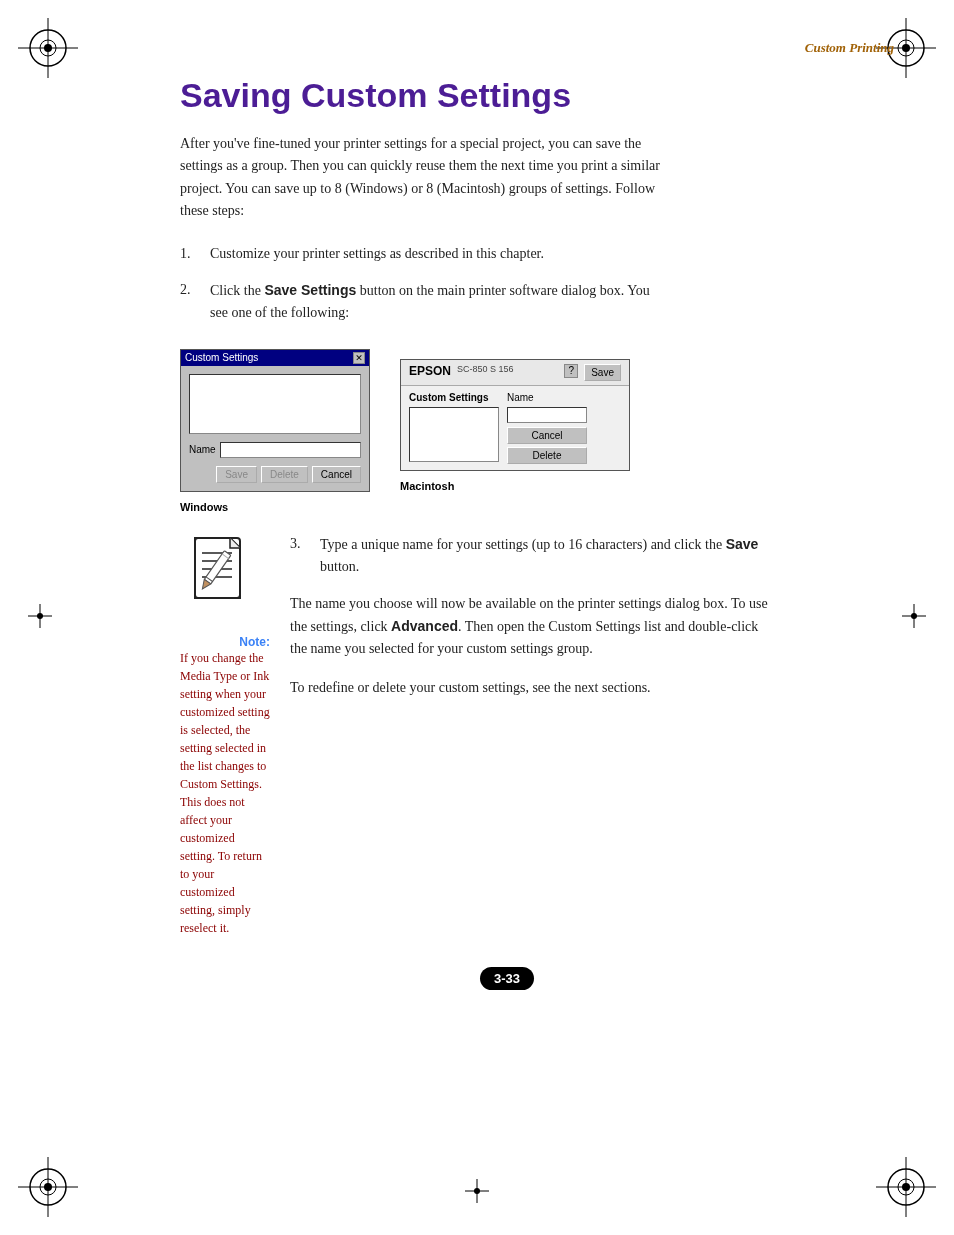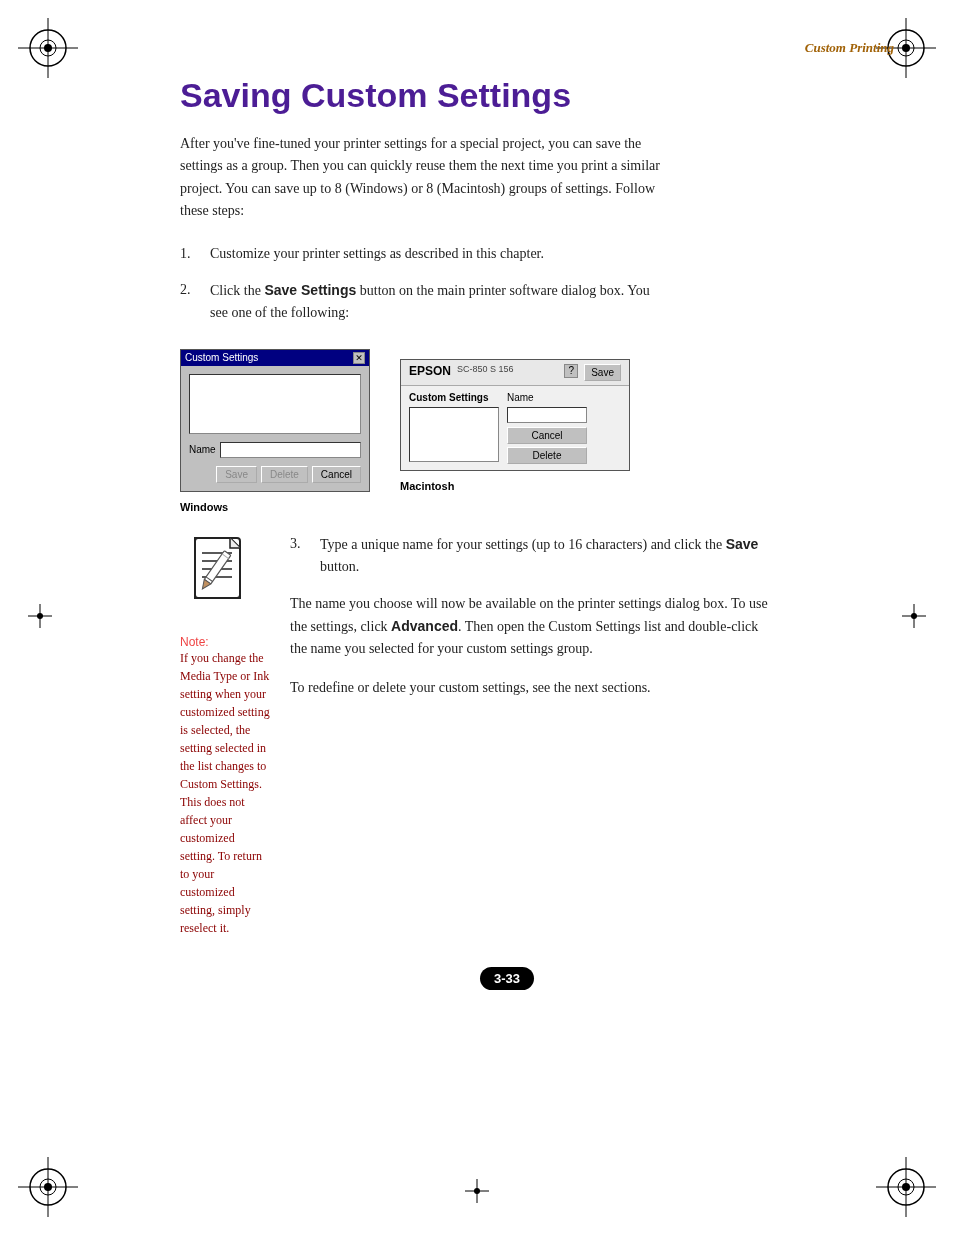--- a/index.html
+++ b/index.html
@@ -282,24 +282,25 @@
       line-height: 1.6;
       color: #222;
       margin-bottom: 14px;
     }
 
     
     .note-text-area {
       margin-top: 8px;
     }
     .note-label {
-      font-weight: normal;
+      font-weight: bold;
       font-size: 12px;
-      color: #ef4444;
-      font-family: Arial, sans-serif;
+      color: #3b82f6;
+      font-family: Arial, sans-serif;
+      text-align: right;
     }
     .note-body {
       font-size: 12px;
       line-height: 1.5;
       color: #8b0000;
     }
 
     
     .body-para {
       font-size: 14px;

